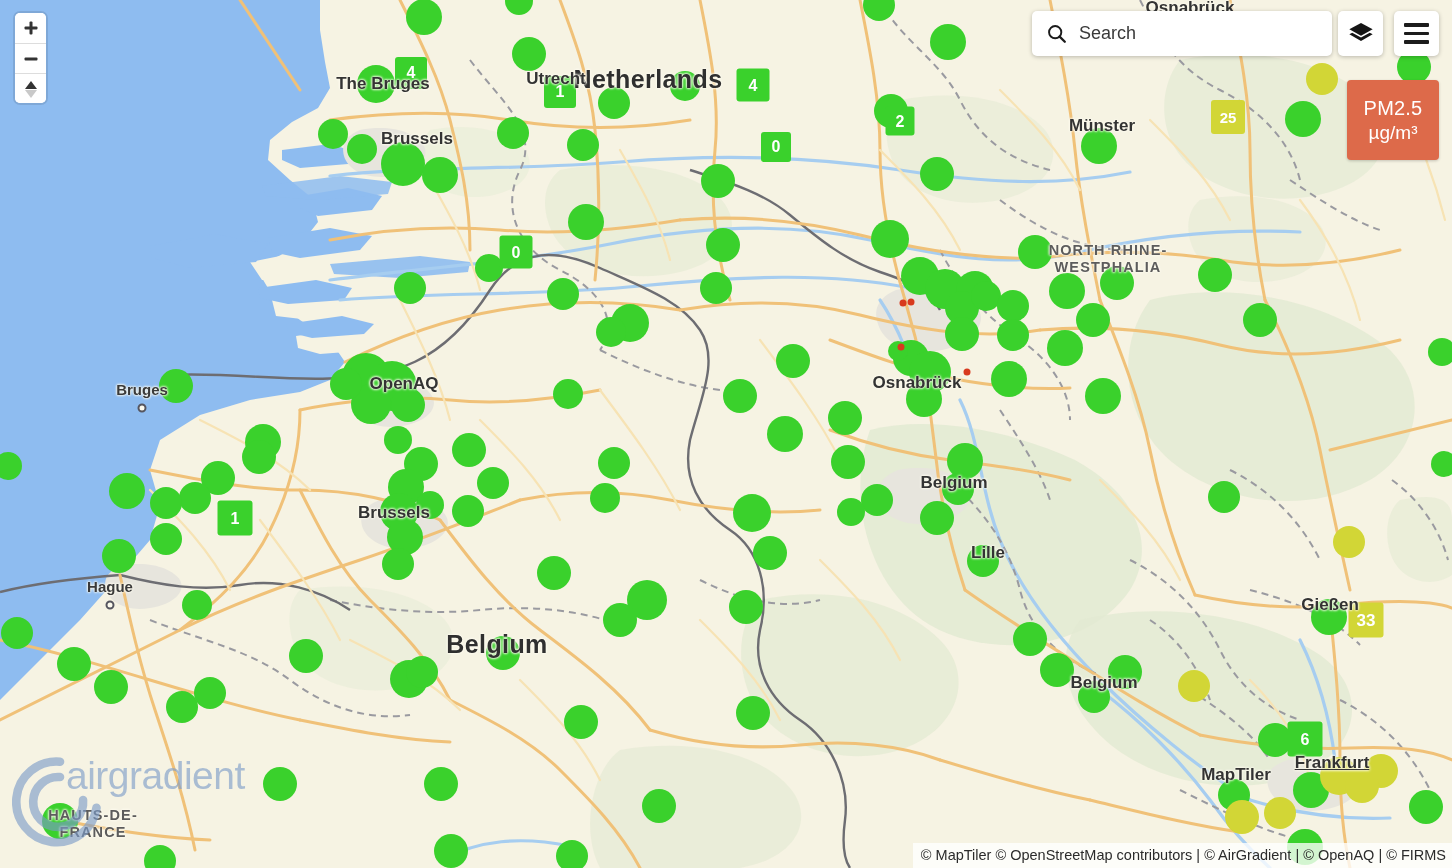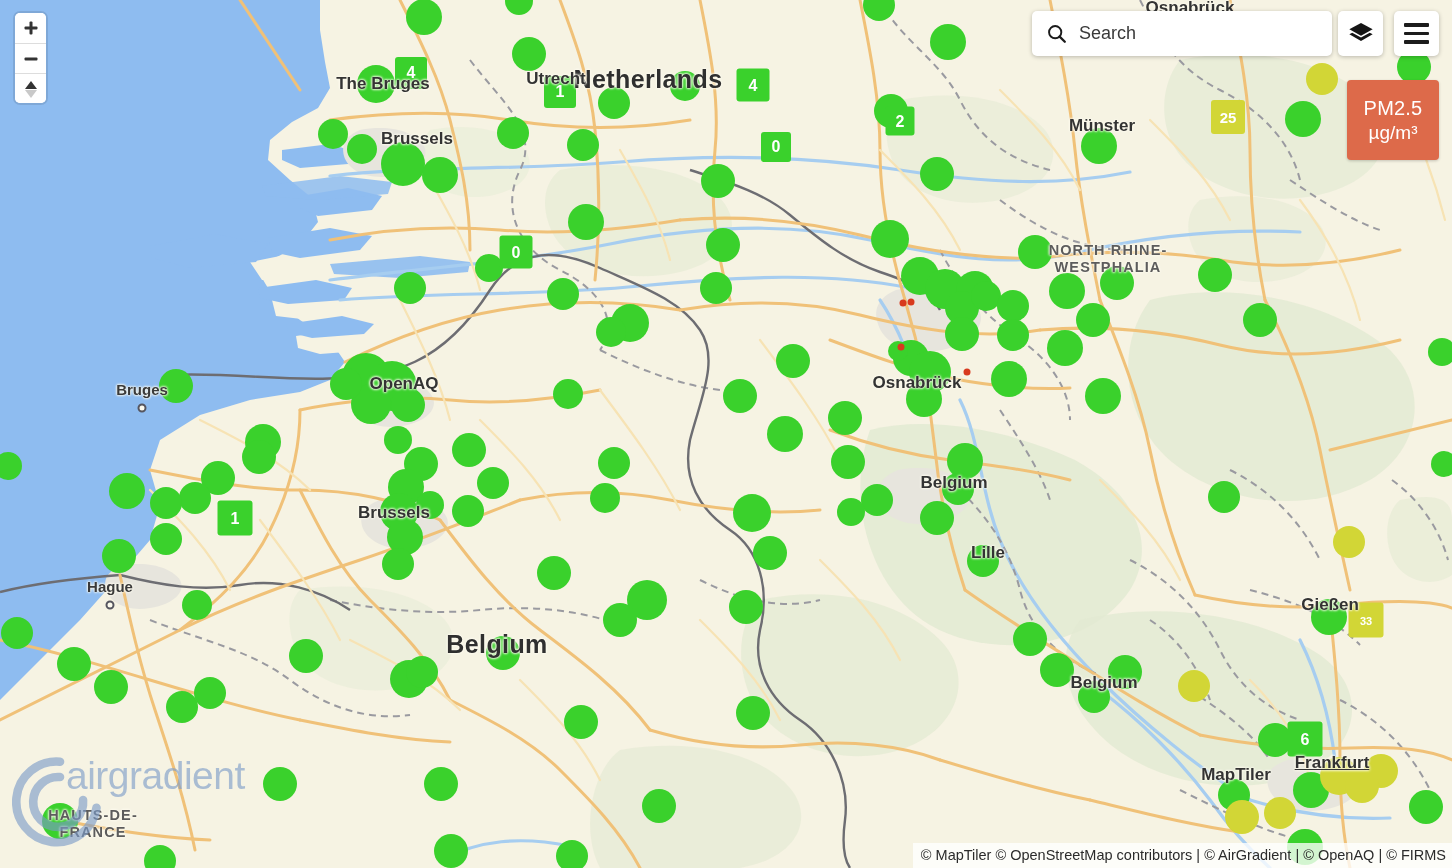--- a/index.html
+++ b/index.html
@@ -439,21 +439,21 @@
       <div class="sensor" style="left: 160px; top: 861px; width: 32px; height: 32px; background: rgb(58, 209, 44);"></div>
       <div class="sensor" style="left: 60px; top: 821px; width: 36px; height: 36px; background: rgb(58, 209, 44);"></div>
       <div class="sensor sq" style="left: 411px; top: 73px; width: 32px; height: 32px; background: rgb(58, 209, 44); font-size: 16px;">4</div>
       <div class="sensor sq" style="left: 560px; top: 92px; width: 32px; height: 32px; background: rgb(58, 209, 44); font-size: 16px;">1</div>
       <div class="sensor sq" style="left: 753px; top: 85px; width: 33px; height: 33px; background: rgb(58, 209, 44); font-size: 16px;">4</div>
       <div class="sensor sq" style="left: 900px; top: 121px; width: 29px; height: 29px; background: rgb(58, 209, 44); font-size: 16px;">2</div>
       <div class="sensor sq" style="left: 776px; top: 147px; width: 30px; height: 30px; background: rgb(58, 209, 44); font-size: 16px;">0</div>
       <div class="sensor sq" style="left: 516px; top: 252px; width: 33px; height: 33px; background: rgb(58, 209, 44); font-size: 16px;">0</div>
       <div class="sensor sq" style="left: 1228px; top: 117px; width: 34px; height: 34px; background: rgb(210, 214, 54); font-size: 15px;">25</div>
       <div class="sensor sq" style="left: 235px; top: 518px; width: 35px; height: 35px; background: rgb(58, 209, 44); font-size: 16px;">1</div>
-      <div class="sensor sq" style="left: 1366px; top: 620px; width: 35px; height: 35px; background: rgb(210, 214, 54); font-size: 11px;">33</div>
+      <div class="sensor sq" style="left: 1366px; top: 620px; width: 35px; height: 35px; background: rgb(210, 214, 54); font-size: 17px;">33</div>
       <div class="sensor sq" style="left: 1305px; top: 739px; width: 35px; height: 35px; background: rgb(58, 209, 44); font-size: 16px;">6</div>
       <div class="fire-dot" style="left: 903px; top: 303px; background: rgb(216, 58, 30);"></div>
       <div class="fire-dot" style="left: 911px; top: 302px; background: rgb(216, 58, 30);"></div>
       <div class="fire-dot" style="left: 901px; top: 347px; background: rgb(216, 58, 30);"></div>
       <div class="fire-dot" style="left: 967px; top: 372px; background: rgb(216, 58, 30);"></div>
     </div>
 
   <div id="label-layer">
       <div class="map-label lbl-country" style="left: 648px; top: 79px;">Netherlands</div>
       <div class="map-label lbl-country" style="left: 497px; top: 644px;">Belgium</div>

